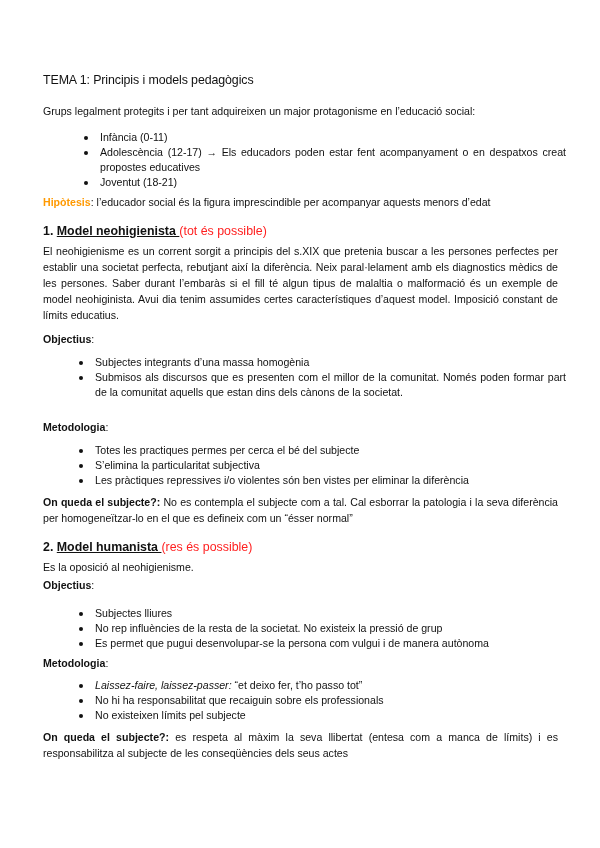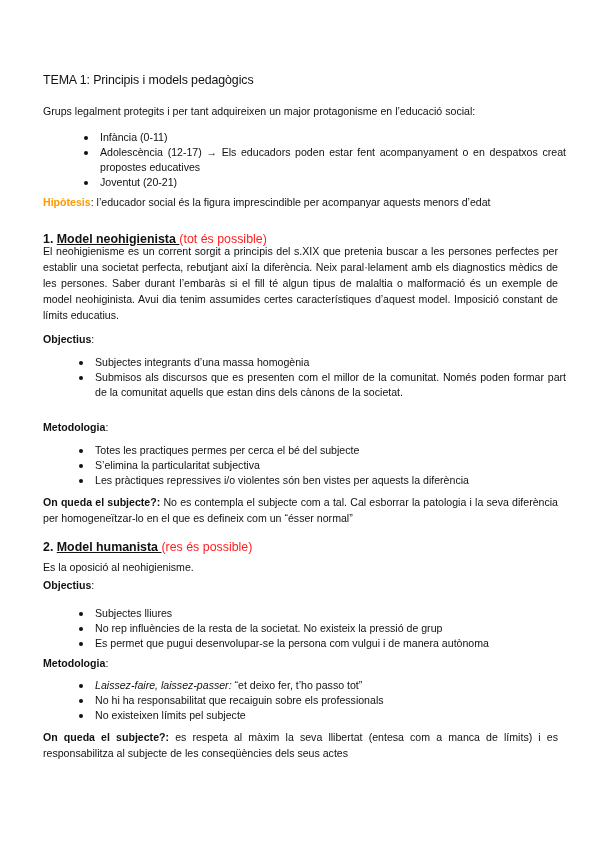--- a/index.html
+++ b/index.html
@@ -27,48 +27,48 @@
 
 <div class="page">
 
   <div class="abs title">TEMA 1: Principis i models pedagògics</div>
 
   <div class="abs p" style="top:103px; width:515px;">Grups legalment protegits i per tant adquireixen un major protagonisme en l’educació social:</div>
 
   <ul class="abs" style="top:122px; width:515px;">
     <li>Infància (0-11)</li>
     <li>Adolescència (12-17) → Els educadors poden estar fent acompanyament o en despatxos creat propostes educatives</li>
-    <li>Joventut (20-21)</li>
+    <li>Joventut (18-21)</li>
   </ul>
 
   <div class="abs p" style="top:194px; width:515px;">
     <span class="orange">Hipòtesis</span><span>: l’educador social és la figura imprescindible per acompanyar aquests menors d’edat</span>
   </div>
 
-  <div class="abs h" style="top:232px;">
+  <div class="abs h" style="top:224px;">
     <span>1. </span><u>Model neohigienista </u><span class="red">(tot és possible)</span>
   </div>
 
   <div class="abs p" style="top:243px; width:515px;">El neohigienisme es un corrent sorgit a principis del s.XIX que pretenia buscar a les persones perfectes per establir una societat perfecta, rebutjant així la diferència. Neix paral·lelament amb els diagnostics mèdics de les persones. Saber durant l’embaràs si el fill té algun tipus de malaltia o malformació és un exemple de model neohiginista. Avui dia tenim assumides certes característiques d’aquest model. Imposició constant de límits educatius.</div>
 
   <div class="abs" style="top:333px;">
     <span class="b">Objectius</span><span>:</span>
   </div>
   <ul class="abs deep" style="top:347px; width:515px;">
     <li>Subjectes integrants d’una massa homogènia</li>
     <li>Submisos als discursos que es presenten com el millor de la comunitat. Només poden formar part de la comunitat aquells que estan dins dels cànons de la societat.</li>
   </ul>
 
   <div class="abs" style="top:421px;">
     <span class="b">Metodologia</span><span>:</span>
   </div>
   <ul class="abs deep" style="top:435px; width:515px;">
     <li>Totes les practiques permes per cerca el bé del subjecte</li>
     <li>S’elimina la particularitat subjectiva</li>
-    <li>Les pràctiques repressives i/o violentes són ben vistes per aquests la diferència</li>
+    <li>Les pràctiques repressives i/o violentes són ben vistes per eliminar la diferència</li>
   </ul>
 
   <div class="abs p" style="top:494px; width:515px;">
     <span class="b">On queda el subjecte?:</span><span> No es contempla el subjecte com a tal. Cal esborrar la patologia i la seva diferència per homogeneïtzar-lo en el que es defineix com un “ésser normal”</span>
   </div>
 
   <div class="abs h" style="top:540px;">
     <span>2. </span><u>Model humanista </u><span class="red">(res és possible)</span>
   </div>
 

